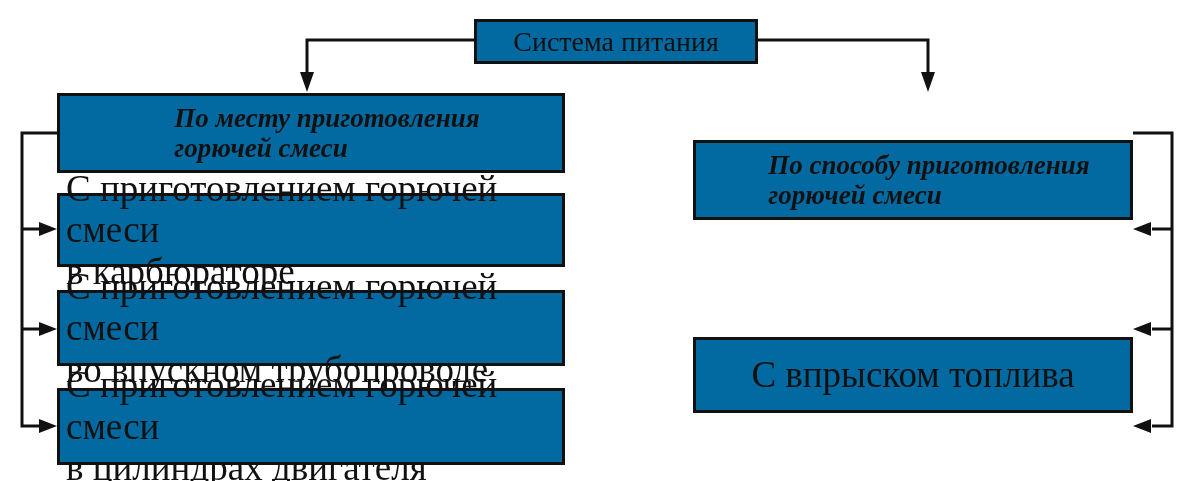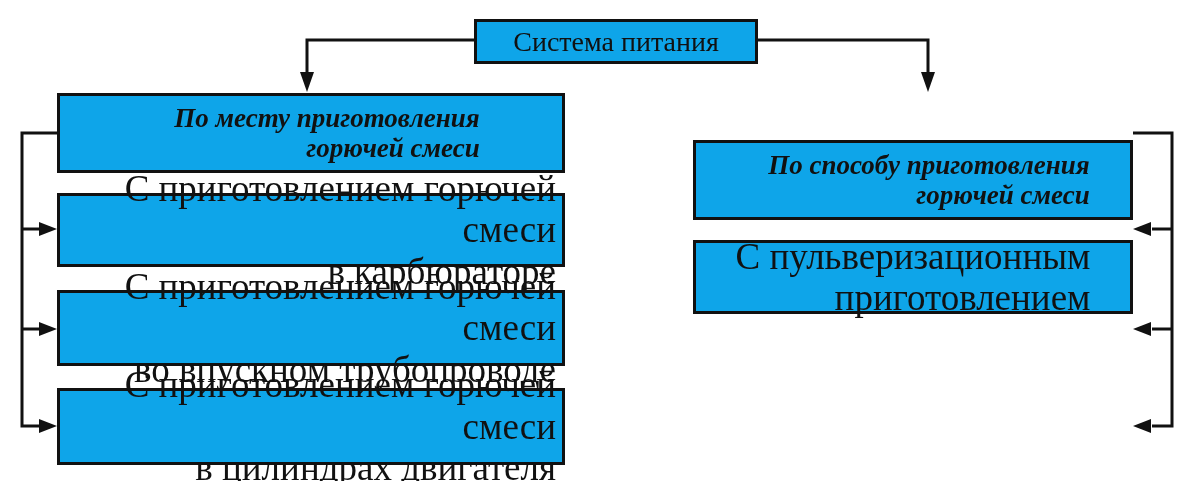--- a/index.html
+++ b/index.html
@@ -19,25 +19,25 @@
   .connectors {
     position: absolute;
     left: 0; top: 0;
     width: 1200px;
     height: 481px;
   }
   .node {
     position: absolute;
     box-sizing: border-box;
     border: 3px solid #111111;
-    background: #0ea5e9;
+    background: #0369a1;
     display: flex;
     align-items: center;
     justify-content: center;
-    text-align: right;
+    text-align: left;
   }
   .node-label {
     white-space: pre-line;
     line-height: 1.12;
     padding: 0 6px;
   }
   .root-node {
     left: 474px; top: 19px;
     width: 284px; height: 45px;
     font-size: 28px;
@@ -111,18 +111,17 @@
   </div>
   <div class="node item-node col-left row-3">
     <span class="node-label">С приготовлением горючей смеси
 в цилиндрах двигателя</span>
   </div>
 
   <div class="node header-node col-right row-header">
     <span class="node-label">По способу приготовления
 горючей смеси</span>
   </div>
-  <div class="node item-node col-right row-1">
-    <span class="node-label">С пульверизационным
-приготовлением</span>
+  <div class="node item-node col-right row-2">
+    <span class="node-label">С впрыском топлива</span>
   </div>
 
 </div>
 
 </body></html>

